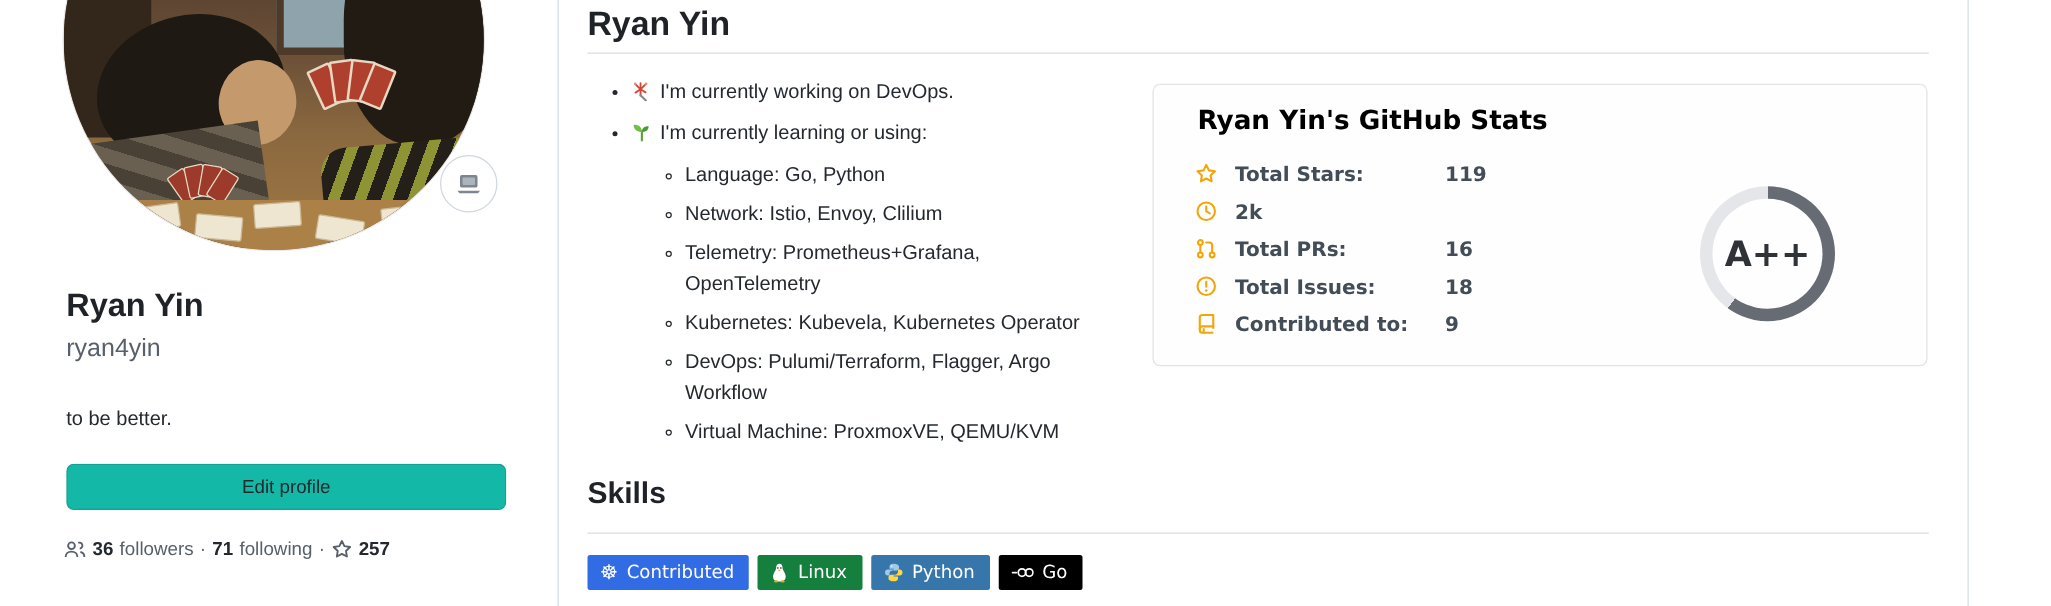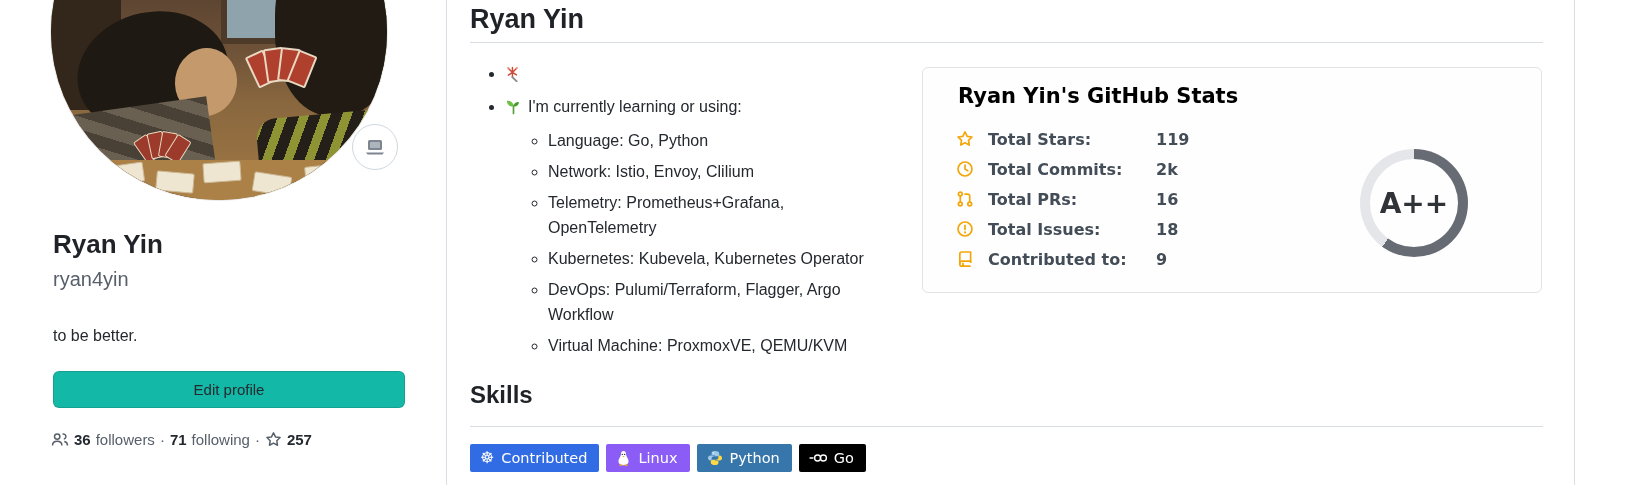--- a/index.html
+++ b/index.html
@@ -153,21 +153,21 @@
       <li>
         <span class="emoji-ico">
           <svg width="17" height="17" viewBox="0 0 16 16">
             <g stroke="#cf4b38" stroke-width="1.4" stroke-linecap="round">
               <path d="M7 7L3.5 3.5M7 7l3.5-3.5M7 7L3.2 9.5M7 7l3.8 2.3M7 7V2.4M7 7v4.8"></path>
             </g>
             <circle cx="3" cy="2.8" r="1" fill="#e2906b"></circle>
               <circle cx="11.2" cy="2.8" r="1" fill="#e2906b"></circle>
             <path d="M7 11.5l4 4" stroke="#8a8a8a" stroke-width="1.6" stroke-linecap="round"></path>
           </svg>
-        </span>
+        </span><span>I'm currently working on DevOps.</span>
       </li>
       <li>
         <span class="emoji-ico">
           <svg width="17" height="17" viewBox="0 0 16 16">
             <path d="M8 14.5V7.5" stroke="#5aa13c" stroke-width="1.6" stroke-linecap="round"></path>
             <path d="M8 8C8 4.5 5.5 2.5 1.8 2.7 1.8 6.3 4.4 8.3 8 8z" fill="#6fbf44"></path>
             <path d="M8 8c0-2.8 2-4.4 5.1-4.2C13.1 6.7 11 8.3 8 8z" fill="#4a9a31"></path>
           </svg>
         </span><span>I'm currently learning or using:</span>
         <ul>
@@ -191,21 +191,20 @@
           <path d="M8 1.7l1.9 3.9 4.3.6-3.1 3 .7 4.2L8 11.4l-3.8 2 .7-4.2-3.1-3 4.3-.6z" stroke-linejoin="round"></path>
         </svg>
         <span class="lbl">Total Stars:</span>
         <span class="val">119</span>
       </div>
       <div class="stat-row">
         <svg class="ic" viewBox="0 0 16 16" fill="none" stroke="#f2a60a" stroke-width="1.5">
           <circle cx="8" cy="8" r="6.2"></circle>
           <path d="M8 4.6V8l2.5 1.5" stroke-linecap="round"></path>
         </svg>
-        <span class="lbl">Total Commits:</span>
         <span class="val">2k</span>
       </div>
       <div class="stat-row">
         <svg class="ic" viewBox="0 0 16 16" fill="none" stroke="#f2a60a" stroke-width="1.5">
           <circle cx="3.8" cy="3.6" r="1.7"></circle>
             <circle cx="3.8" cy="12.4" r="1.7"></circle>
             <circle cx="12.2" cy="12.4" r="1.7"></circle>
           <path d="M3.8 5.4v5.2M8 3.6h2.2c1.1 0 2 .9 2 2v5" stroke-linecap="round"></path>
         </svg>
         <span class="lbl">Total PRs:</span>
@@ -235,21 +234,21 @@
     </div>
   </div>
 
   <h2 class="skills-title">Skills</h2>
 
   <div class="badges">
     <span class="badge" style="background-color: rgb(50, 108, 229);">
       <span class="k8s-glyph">☸</span>
       <span>Contributed</span>
     </span>
-    <span class="badge" style="background-color: #8b5cf6;">
+    <span class="badge" style="background-color: #15803d;">
       <svg width="15" height="17" viewBox="0 0 16 18">
         <path d="M8 1C5.9 1 5.3 2.7 5.3 4.2c0 1.1-.4 2.2-1.3 3.7C3.1 9.4 2.6 10.7 2.6 12c0 2.6 2.2 4.2 5.4 4.2s5.4-1.6 5.4-4.2c0-1.3-.5-2.6-1.4-4.1-.9-1.5-1.3-2.6-1.3-3.7C10.7 2.7 10.1 1 8 1z" fill="#fff"></path>
         <circle cx="6.7" cy="4.6" r="0.7" fill="#1a1a1a"></circle>
           <circle cx="9.3" cy="4.6" r="0.7" fill="#1a1a1a"></circle>
         <path d="M6.7 6.2h2.6L8 7.6z" fill="#f0a818"></path>
         <ellipse cx="5.2" cy="16" rx="1.8" ry="1" fill="#f0a818"></ellipse>
           <ellipse cx="10.8" cy="16" rx="1.8" ry="1" fill="#f0a818"></ellipse>
       </svg>
       <span>Linux</span>
     </span>

